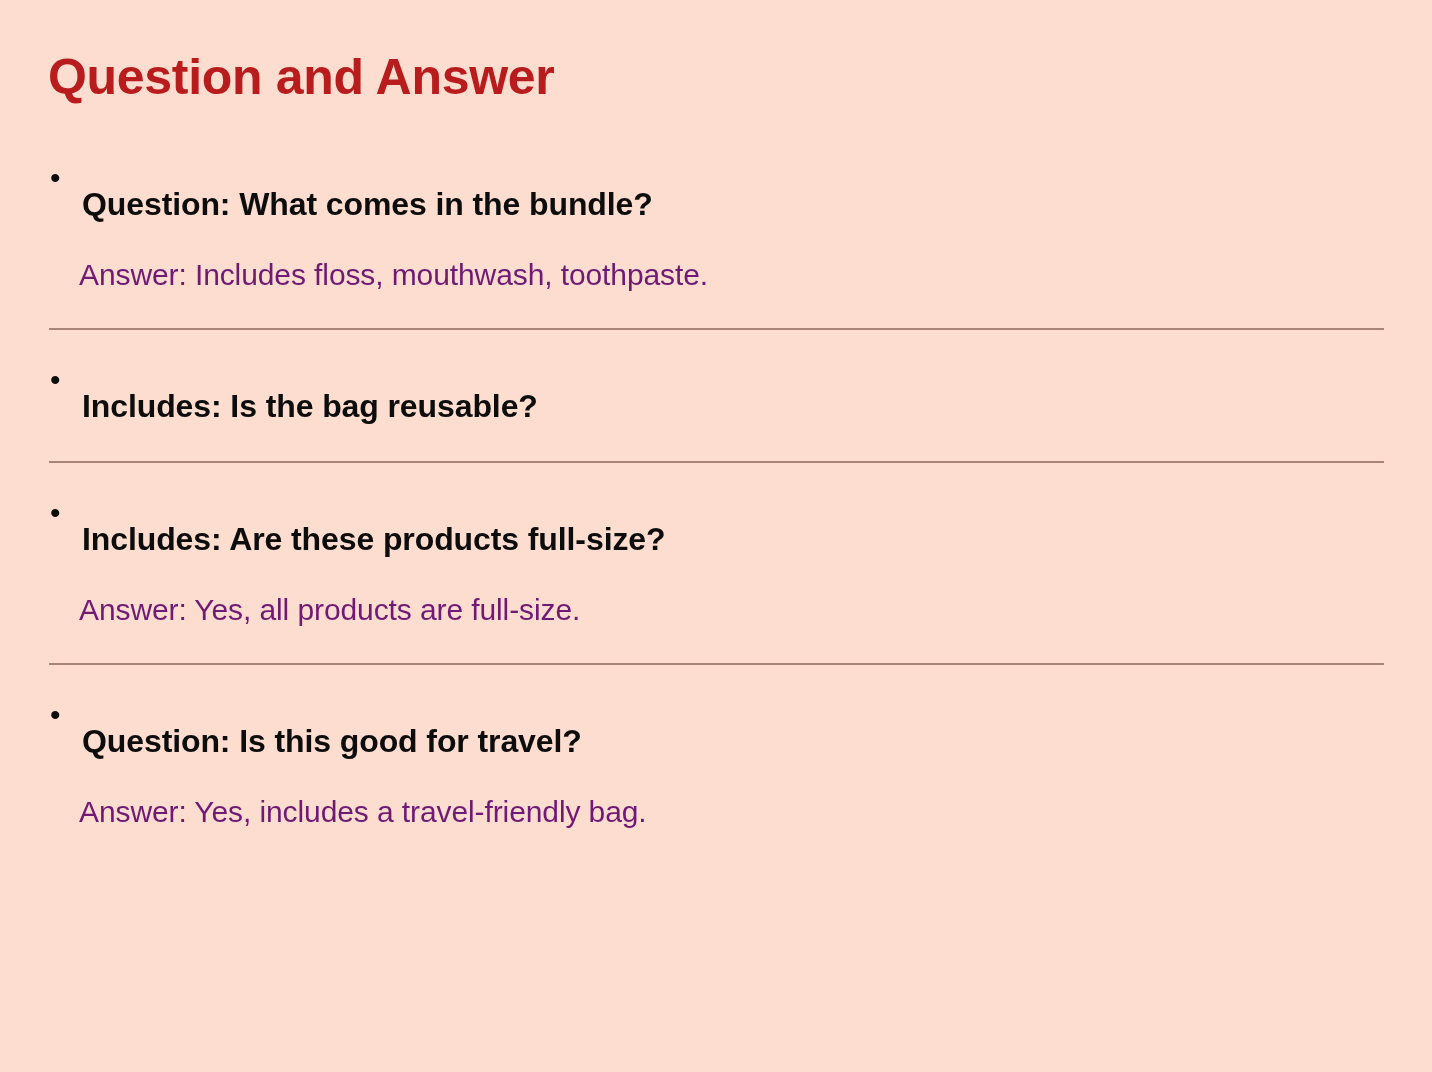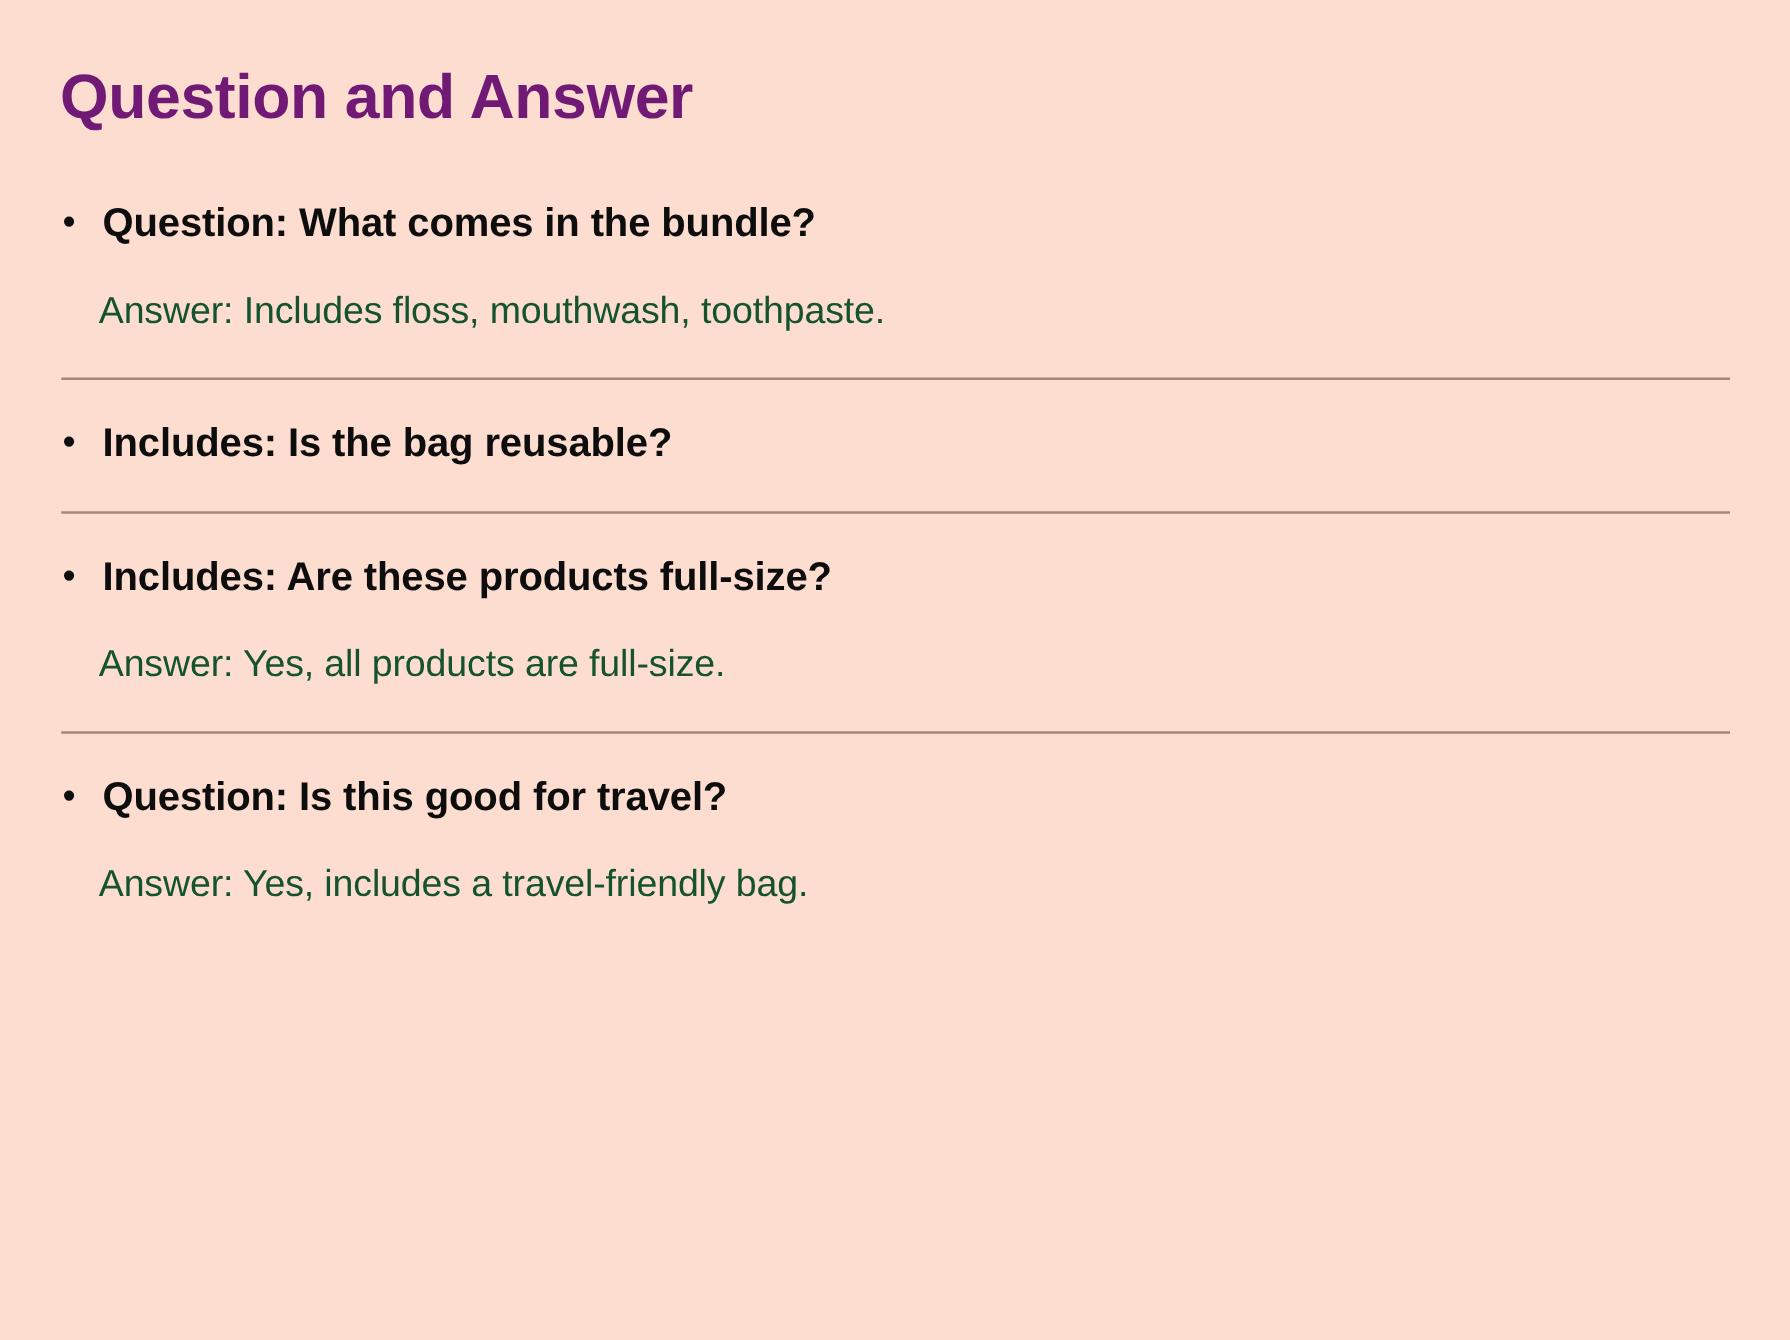--- a/index.html
+++ b/index.html
@@ -24,21 +24,21 @@
     padding: 0 48px;
     background: #fdddd0;
   }
 
   .page-title {
     margin: 0;
     padding-top: 47px;
     font-size: 50px;
     line-height: 60px;
     font-weight: bold;
-    color: #701a75;
+    color: #b91c1c;
     letter-spacing: -0.3px;
   }
 
   .qa-list {
     list-style: none;
     margin: 0;
     padding: 0;
     padding-top: 21px;
   }
 
@@ -65,30 +65,31 @@
     padding-left: 2px;
     box-sizing: border-box;
   }
 
   .qa-question {
     font-size: 32px;
     line-height: 44px;
     font-weight: bold;
     color: #0d0d0d;
     letter-spacing: -0.1px;
+    margin-top: 26px;
   }
 
   .qa-answer {
     margin: 0;
     padding-left: 31px;
     padding-top: 29px;
     font-size: 30px;
     line-height: 40px;
     font-weight: normal;
-    color: #14532d;
+    color: #701a75;
     letter-spacing: -0.1px;
   }
 
   .qa-divider {
     height: 0;
     border: 0;
     border-top: 2px solid #a9847b;
     margin: 0;
     margin-top: 33px;
     margin-left: 1px;

